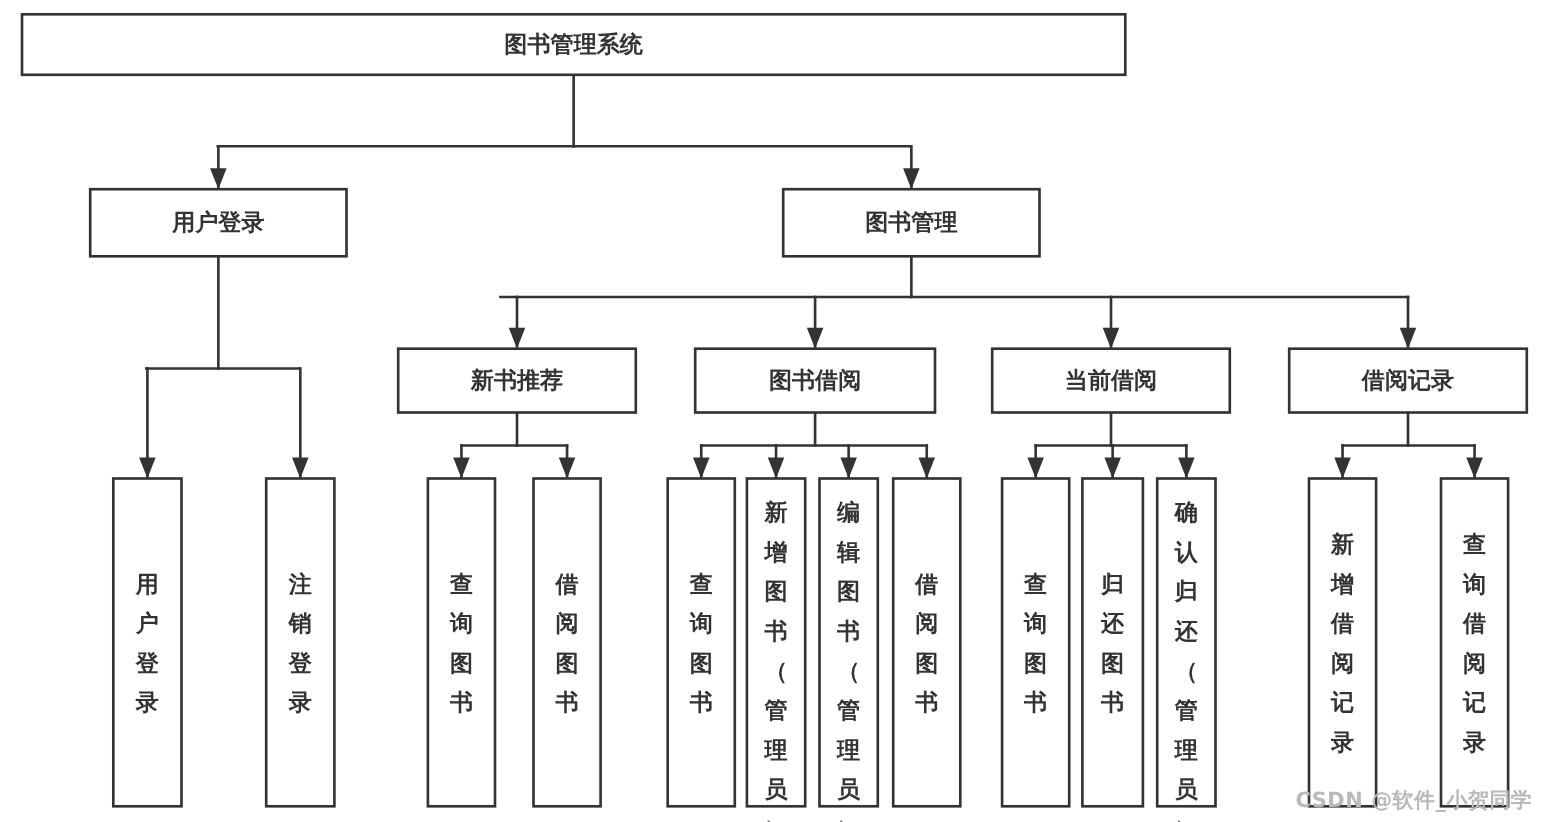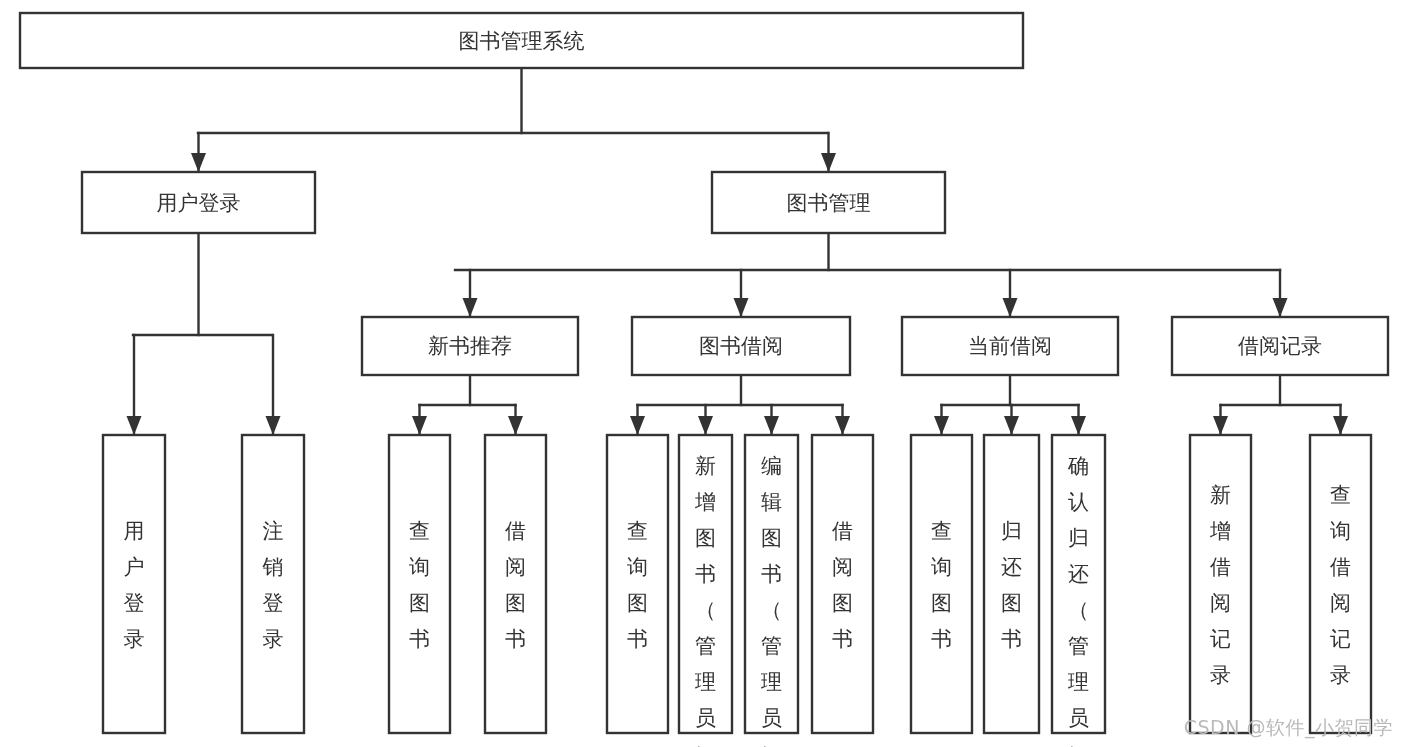--- a/index.html
+++ b/index.html
@@ -10,20 +10,21 @@
   body {
     width: 1405px;
     height: 747px;
     font-family: "DejaVu Sans", "Liberation Sans", sans-serif;
     overflow: hidden;
   }
   #diagram-root {
     position: relative;
     width: 1405px;
     height: 747px;
+    font-weight: bold;
   }
   svg.flow {
     position: absolute;
     left: 0;
     top: 0;
     width: 1405px;
     height: 747px;
   }
   .node-rect {
     fill: #ffffff;

